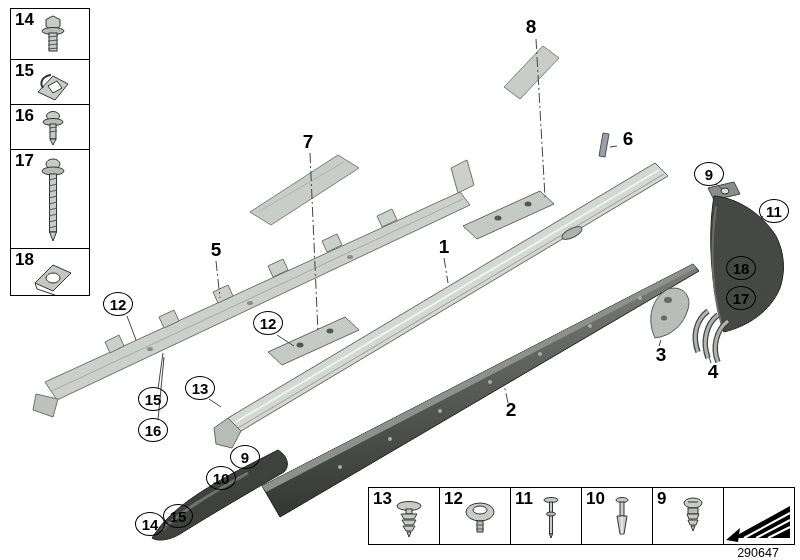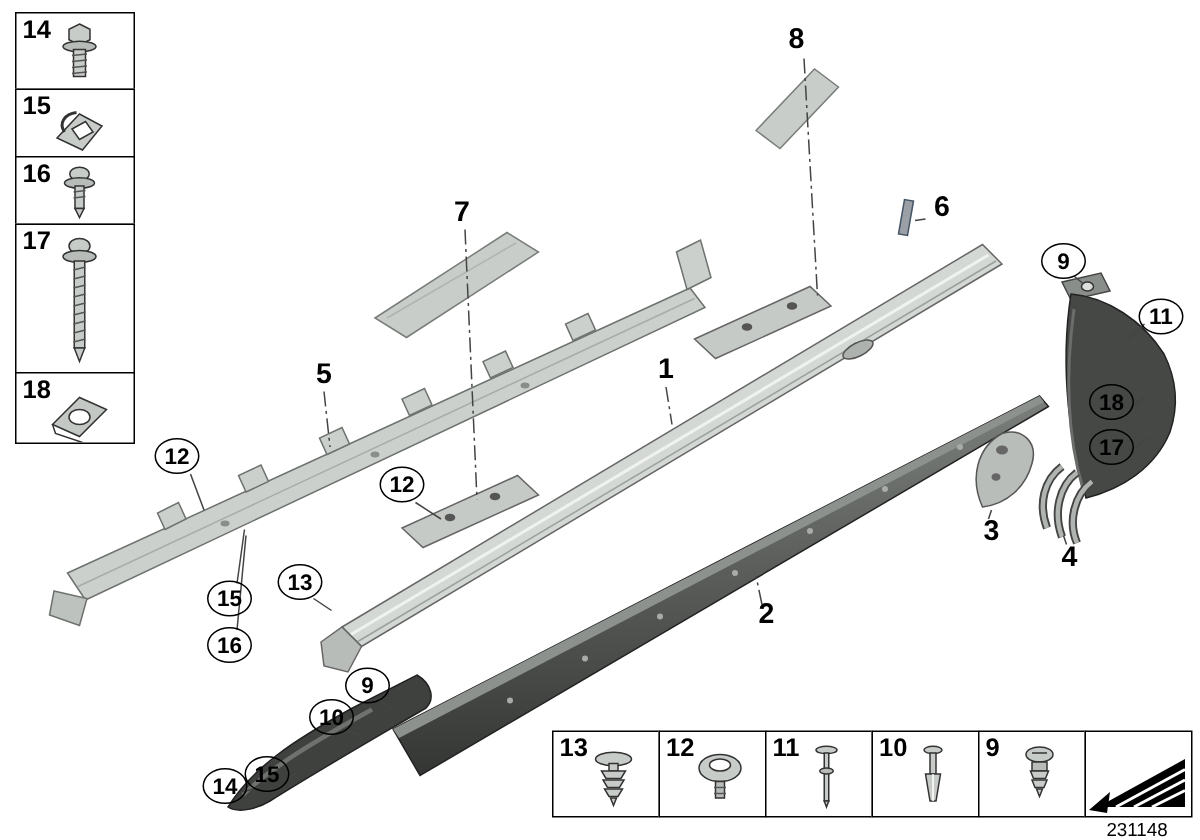--- a/index.html
+++ b/index.html
@@ -245,21 +245,21 @@
   </div>
   <div class="legend-box" style="left:723px;top:487px;width:72px;height:58px">
     <svg width="70" height="54">
       <polygon points="8,48 66,16 66,48" fill="#000"></polygon>
       <line x1="20" y1="48" x2="66" y2="23" stroke="#fff" stroke-width="2"></line>
       <line x1="32" y1="48" x2="66" y2="30" stroke="#fff" stroke-width="2"></line>
       <line x1="44" y1="48" x2="66" y2="37" stroke="#fff" stroke-width="2"></line>
       <polygon points="2,50 16,38 14,52" fill="#000"></polygon>
     </svg>
   </div>
-  <div id="figno">231148</div>
+  <div id="figno">290647</div>
 
   <div class="co plain" style="left:431px;top:236px">1</div>
   <div class="co plain" style="left:498px;top:399px">2</div>
   <div class="co plain" style="left:648px;top:344px">3</div>
   <div class="co plain" style="left:700px;top:361px">4</div>
   <div class="co plain" style="left:203px;top:239px">5</div>
   <div class="co plain" style="left:615px;top:128px">6</div>
   <div class="co plain" style="left:295px;top:131px">7</div>
   <div class="co plain" style="left:518px;top:16px">8</div>
 

